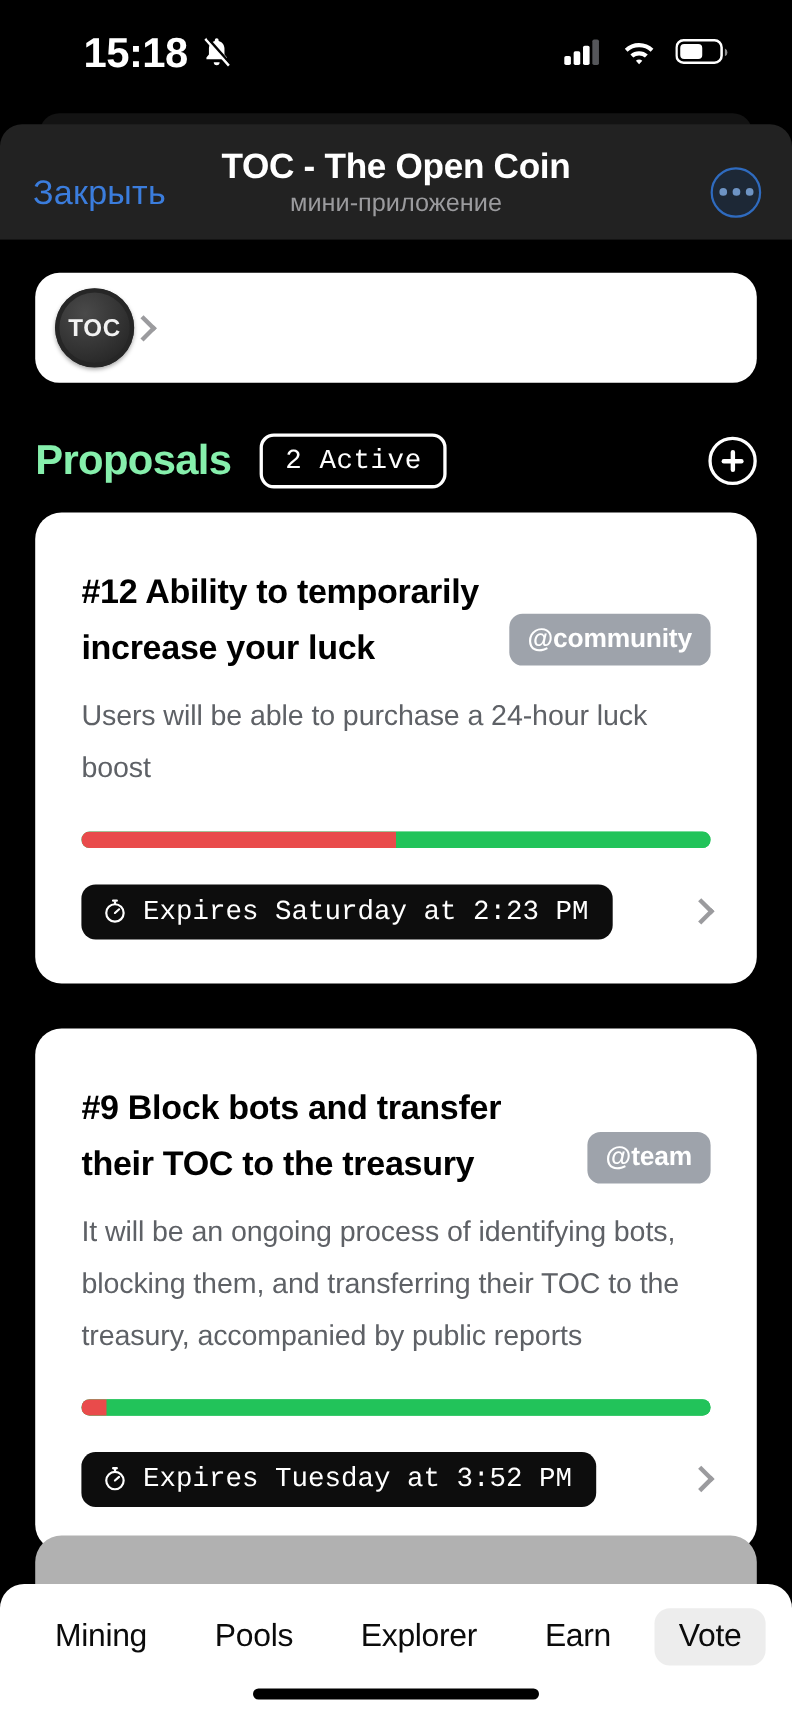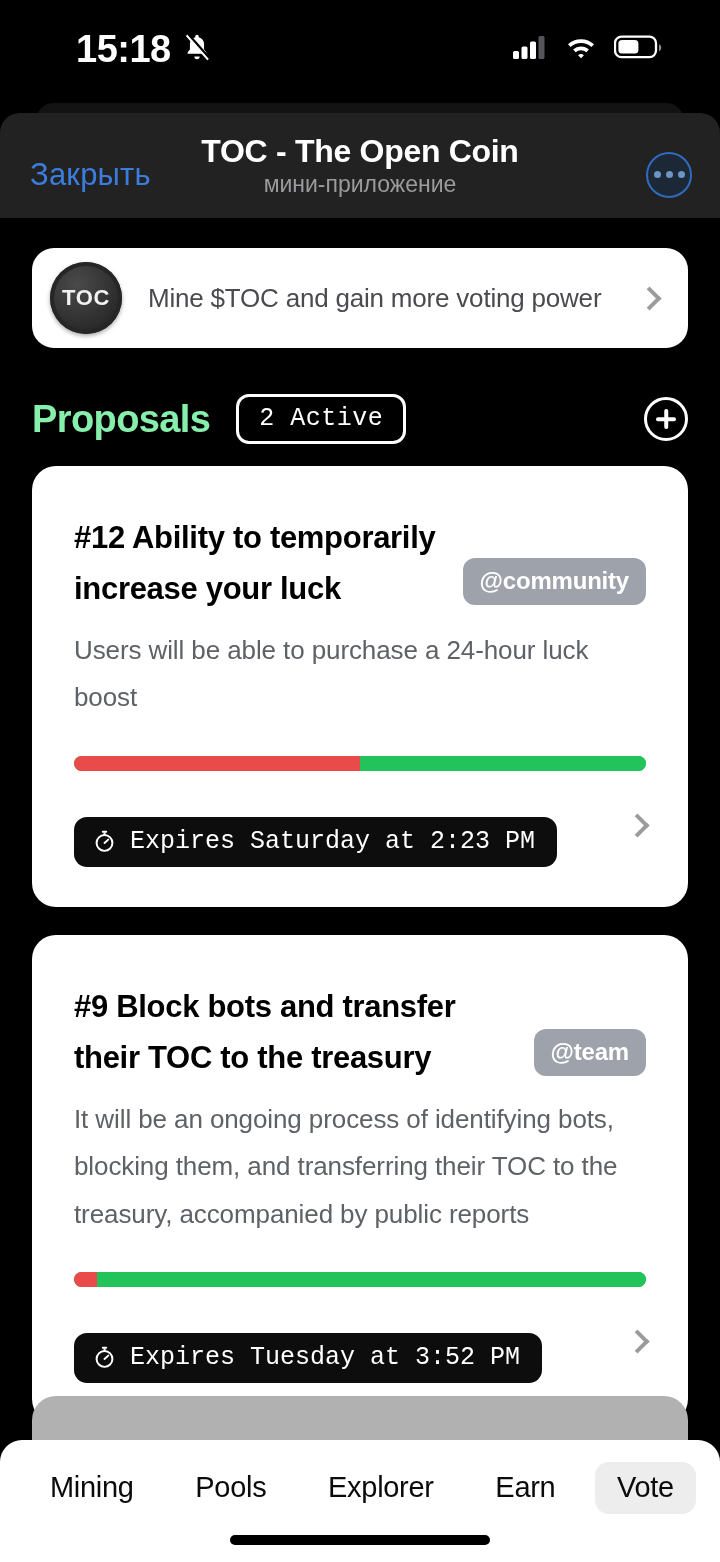--- a/index.html
+++ b/index.html
@@ -137,21 +137,21 @@
   .card-desc {
     color:#5e6166; font-size:26px; font-weight:400; line-height:1.82;
     letter-spacing:-0.1px; margin-top:12px;
   }
   .bar {
     height:15px; border-radius:8px; overflow:hidden;
     display:flex; background:#22c35a; margin-top:34px;
   }
   .bar-red { background:#e94b4b; height:100%; }
   .bar-green { background:#22c35a; height:100%; }
-  .card-foot { display:flex; margin-top:46px; }
+  .card-foot { display:flex; align-items:center; margin-top:33px; }
   .expires {
     background:#0d0d0d; color:#fff; border-radius:13px;
     padding:10px 22px 11px 18px;
     font-family:"Liberation Mono", monospace; font-size:25px;
     display:flex; align-items:center; gap:13px; white-space:nowrap;
   }
   .stopwatch { width:25px; height:25px; flex:0 0 auto; }
   .foot-chev { margin-left:auto; }
 
   
@@ -232,21 +232,20 @@
     <i></i>
   </div>
 </div>
 
 <div class="body-area">
 
   <div class="mine-banner">
     <div class="coin">
       <span>TOC</span>
     </div>
-    <div class="mine-text">Mine $TOC and gain more voting power</div>
     <span class="chev"></span>
   </div>
 
   <div class="prop-head">
     <span class="prop-title">Proposals</span>
     <span class="prop-badge">2 Active</span>
     <span class="prop-add"></span>
   </div>
 
   <div class="card" style="top:248px;">

